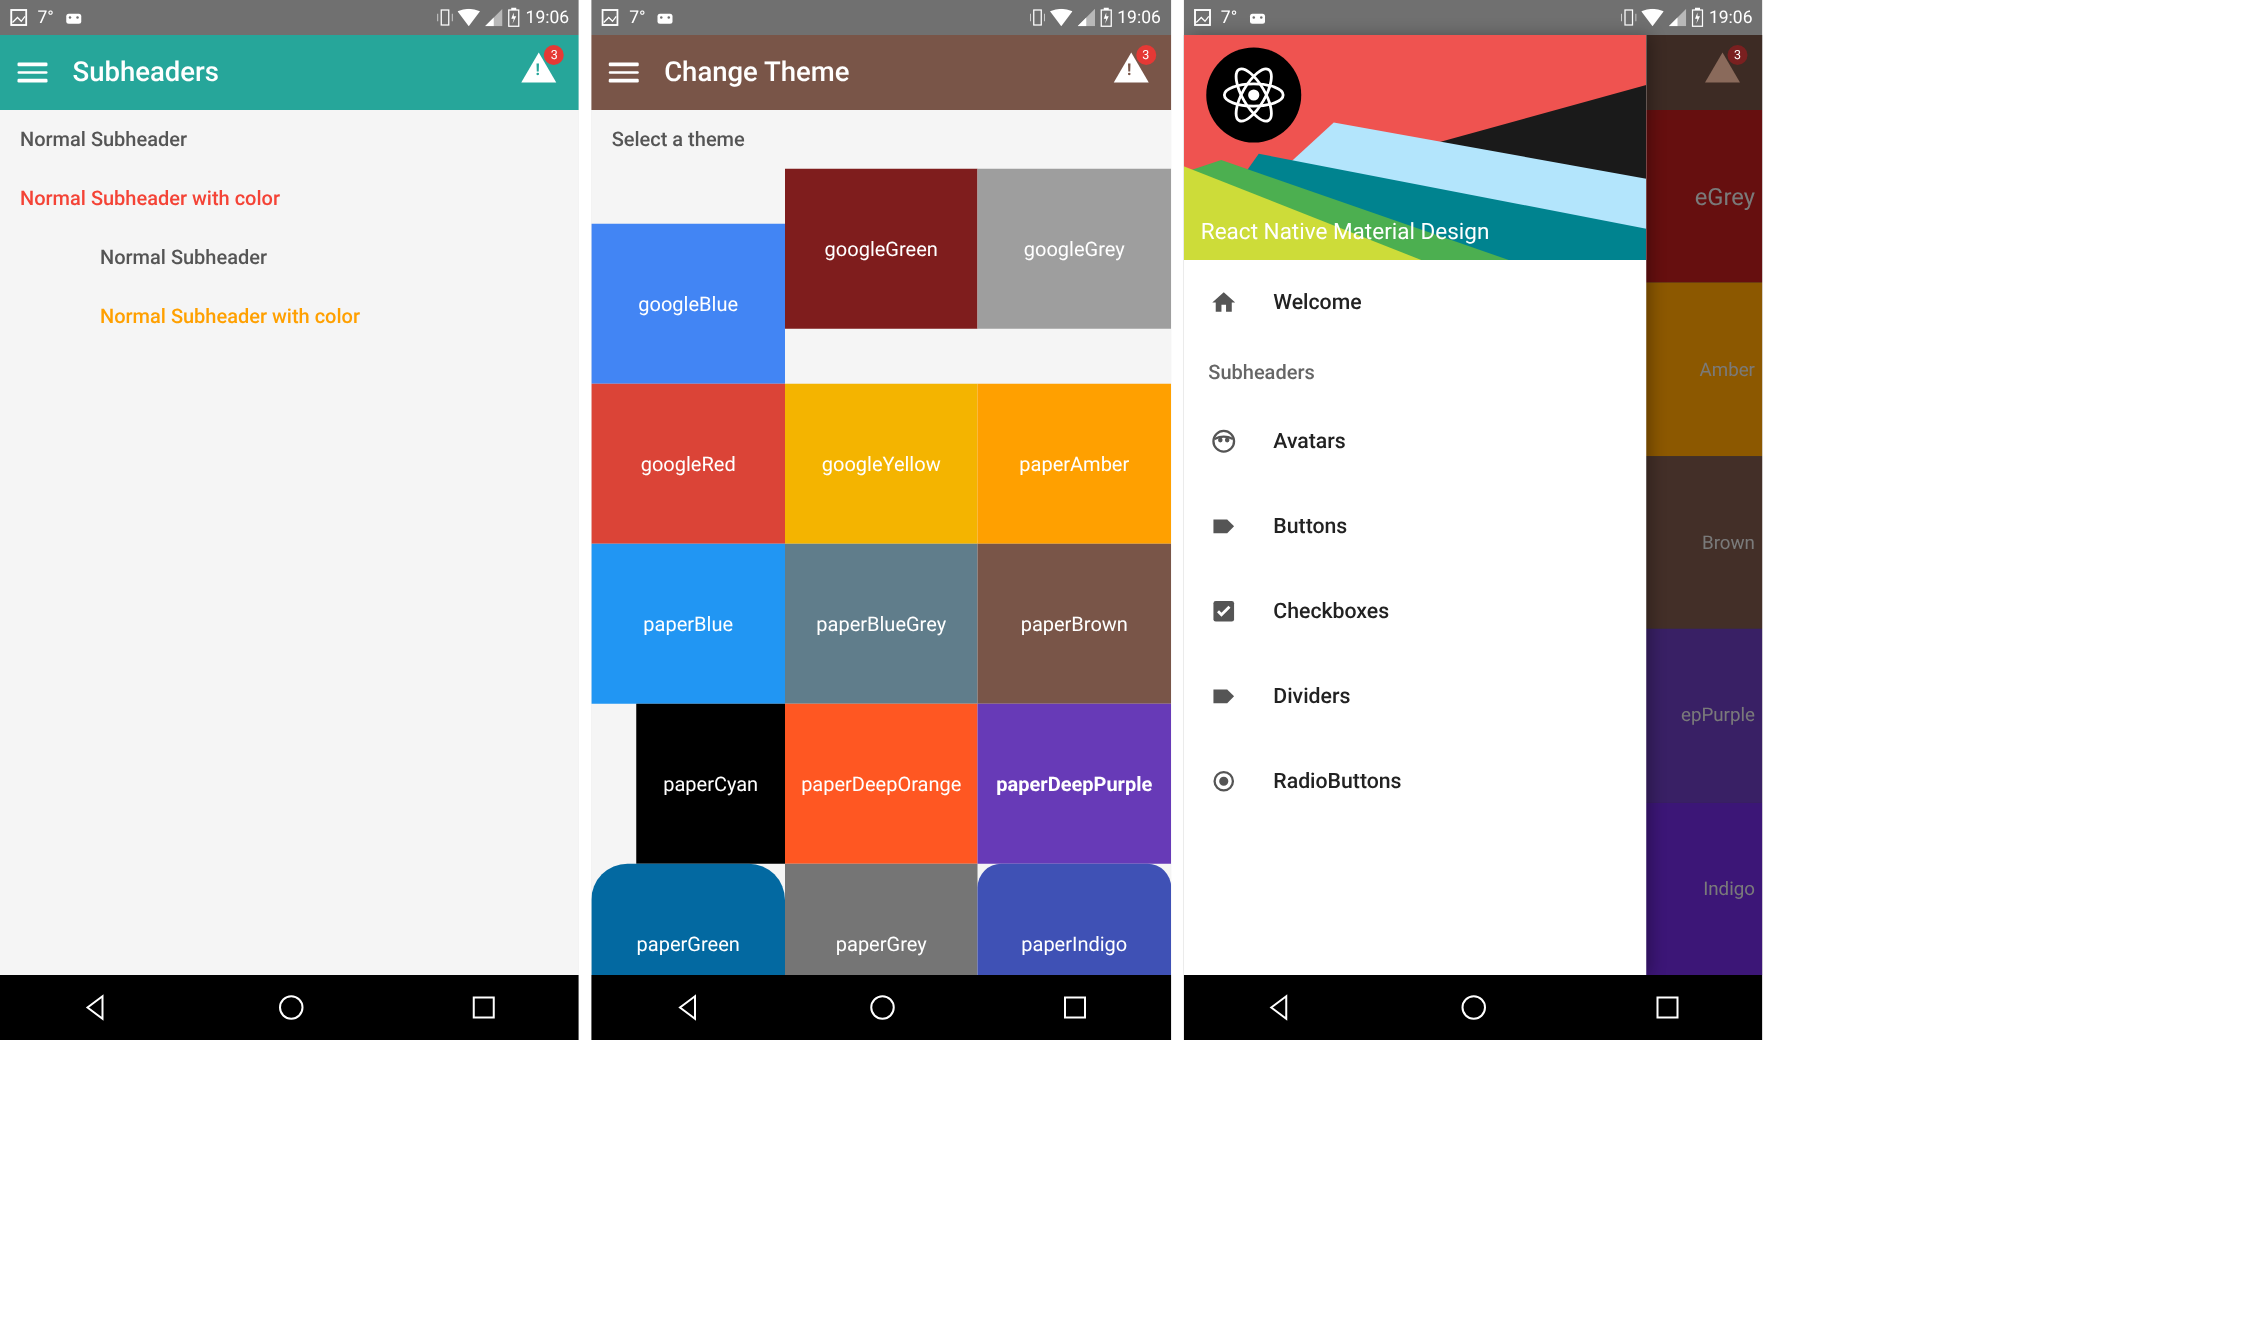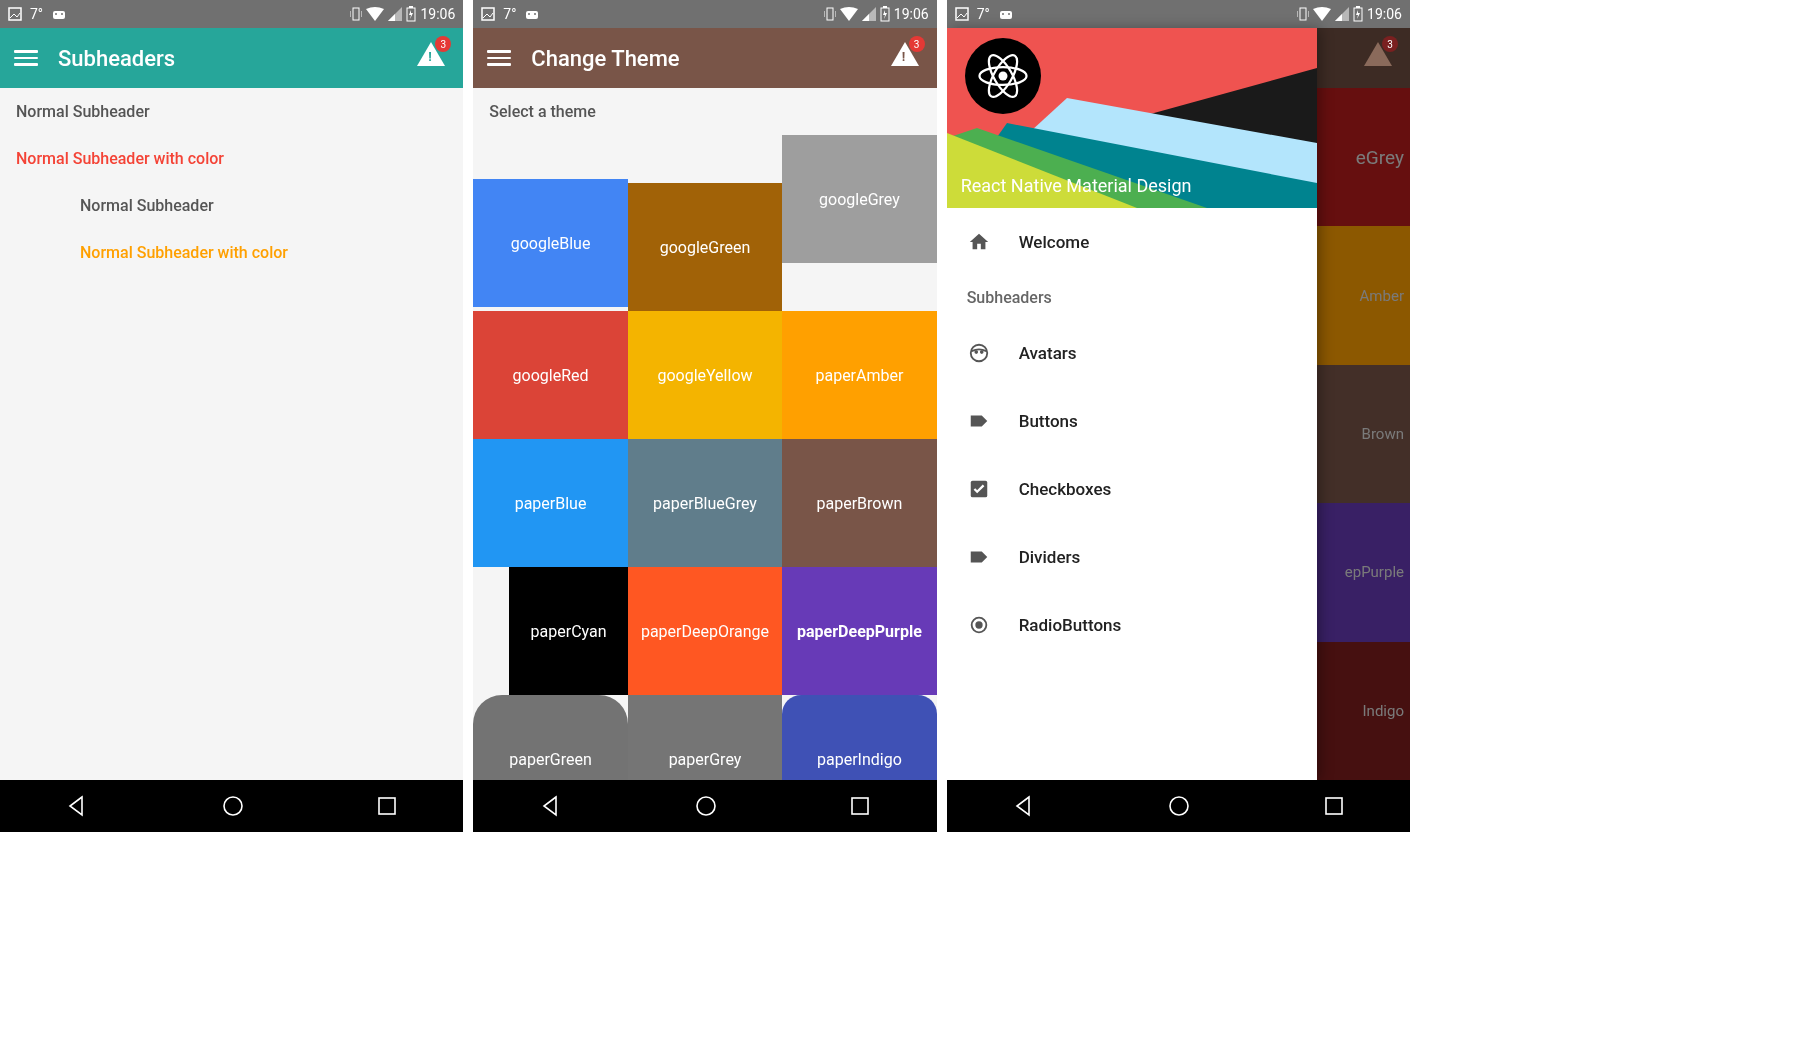--- a/index.html
+++ b/index.html
@@ -182,32 +182,32 @@
         <div></div>
       </div>
     <div class="title">Change Theme</div>
     <div class="warn-icon" id="warn2"></div>
     <div class="badge">3</div>
   </div>
   <div class="content">
     <div class="subheader">Select a theme</div>
     <div class="theme-grid" id="themegrid">
         <div class="theme-cell" style="background: rgb(66, 133, 244); margin-top: 44px;">googleBlue</div>
-        <div class="theme-cell" style="background: #a16207; margin-top: 48px;">googleGreen</div>
+        <div class="theme-cell" style="background: #7f1d1d;">googleGreen</div>
         <div class="theme-cell" style="background: rgb(158, 158, 158);">googleGrey</div>
         <div class="theme-cell" style="background: rgb(219, 68, 55);">googleRed</div>
         <div class="theme-cell" style="background: rgb(244, 180, 0);">googleYellow</div>
         <div class="theme-cell" style="background: rgb(255, 160, 0);">paperAmber</div>
         <div class="theme-cell" style="background: rgb(33, 150, 243);">paperBlue</div>
         <div class="theme-cell" style="background: rgb(96, 125, 139);">paperBlueGrey</div>
         <div class="theme-cell" style="background: rgb(121, 85, 72);">paperBrown</div>
         <div class="theme-cell" style="background: #000000; margin-left: 36px;">paperCyan</div>
         <div class="theme-cell" style="background: rgb(255, 87, 34);">paperDeepOrange</div>
         <div class="theme-cell" style="background: rgb(103, 58, 183); font-weight: bold;">paperDeepPurple</div>
-        <div class="theme-cell" style="background: #737373; border-radius: 29px;">paperGreen</div>
+        <div class="theme-cell" style="background: #0369a1; border-radius: 29px;">paperGreen</div>
         <div class="theme-cell" style="background: rgb(117, 117, 117);">paperGrey</div>
         <div class="theme-cell" style="background: rgb(63, 81, 181); border-radius: 19px;">paperIndigo</div>
       </div>
   </div>
   <div class="navbar">
     <svg width="22" height="22">
         <path d="M16 2 L4 11 L16 20 Z" stroke-width="1.6"></path>
       </svg>
     <svg width="24" height="24">
         <circle cx="12" cy="12" r="9" stroke-width="1.6"></circle>
@@ -257,21 +257,21 @@
   <div style="position:absolute;right:0;top:28px;bottom:52px;left:0;background:#333;">
     <div class="appbar" style="background:#3d2b24">
       <div style="position:absolute;right:18px;top:14px;width:0;height:0;border-left:14px solid transparent;border-right:14px solid transparent;border-bottom:24px solid #8a6a5b;"></div>
       <div class="badge" style="background:#7a2020">3</div>
     </div>
     <div id="bggrid" style="position:absolute;right:0;top:60px;bottom:0;width:100px;display:flex;flex-direction:column;">
         <div style="flex: 1 1 0%; background: #b91c1c; filter: brightness(0.55); display: flex; align-items: center; justify-content: flex-end; color: rgb(221, 221, 221); font-size: 19px; padding-right: 6px;">eGrey</div>
         <div style="flex: 1 1 0%; background: rgb(255, 160, 0); filter: brightness(0.55); display: flex; align-items: center; justify-content: flex-end; color: rgb(221, 221, 221); font-size: 15px; padding-right: 6px;">Amber</div>
         <div style="flex: 1 1 0%; background: rgb(121, 85, 72); filter: brightness(0.55); display: flex; align-items: center; justify-content: flex-end; color: rgb(221, 221, 221); font-size: 15px; padding-right: 6px;">Brown</div>
         <div style="flex: 1 1 0%; background: rgb(103, 58, 183); filter: brightness(0.55); display: flex; align-items: center; justify-content: flex-end; color: rgb(221, 221, 221); font-size: 15px; padding-right: 6px;">epPurple</div>
-        <div style="flex: 1 1 0%; background: #7f1d1d; filter: brightness(0.55); display: flex; align-items: center; justify-content: flex-end; color: rgb(221, 221, 221); font-size: 15px; padding-right: 6px;">Indigo</div>
+        <div style="flex: 1 1 0%; background: #6d28d9; filter: brightness(0.55); display: flex; align-items: center; justify-content: flex-end; color: rgb(221, 221, 221); font-size: 15px; padding-right: 6px;">Indigo</div>
       </div>
   </div>
 
   <div class="drawer-overlay">
     <div class="drawer-header">
       <svg class="bg" viewBox="0 0 370 180" preserveAspectRatio="none">
         <rect width="370" height="180" fill="#ef5350"></rect>
         <polygon points="0,180 370,180 370,40 80,120" fill="#1a1a1a"></polygon>
         <polygon points="0,180 370,180 370,115 120,70" fill="#b3e5fc"></polygon>
         <polygon points="0,180 370,180 370,155 60,95" fill="#00838f"></polygon>

